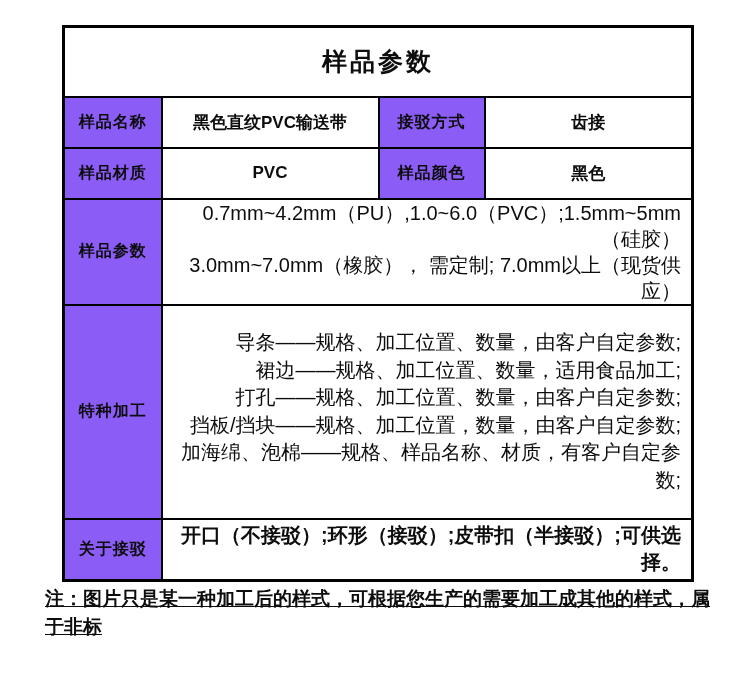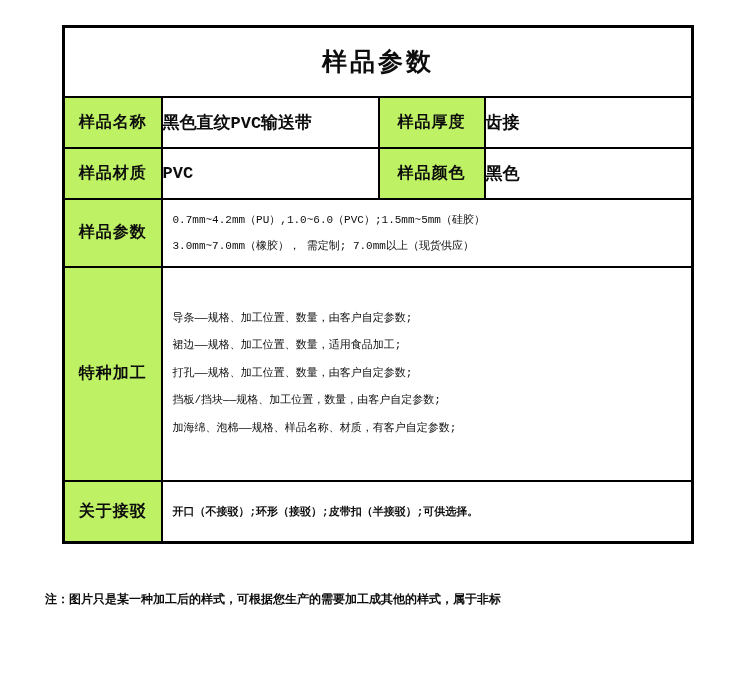--- a/index.html
+++ b/index.html
@@ -13,72 +13,72 @@
   .page { position: relative; width: 750px; height: 679px; background: #ffffff; }
 
   table.spec-table {
     position: absolute;
     left: 62px; top: 25px;
     width: 629px;
     border-collapse: collapse;
     table-layout: fixed;
     border: 3px solid #000000;
     background: #ffffff;
-    font-family: Liberation Mono, monospace;
   }
   .spec-table td {
     border: 2px solid #000000;
     vertical-align: middle;
     overflow: hidden;
   }
   td.title-cell {
     height: 70px;
     text-align: center;
     font-size: 25px;
     font-weight: 700;
     letter-spacing: 3px;
   }
   tr.row-short td { height: 51px; }
   tr.row-thickness td { height: 68px; }
   tr.row-application td { height: 63px; }
   tr.row-special td { height: 214px; }
   tr.row-joint td { height: 62px; }
 
   td.label-cell {
-    background: #bef264;
+    background: #8b5cf6;
     text-align: center;
     font-size: 16px;
     font-weight: 700;
     letter-spacing: 1px;
   }
   td.value-center {
-    text-align: left;
+    text-align: center;
     font-size: 17px;
     font-weight: 700;
   }
   td.value-left {
-    text-align: left;
+    text-align: right;
     padding-left: 10px;
     padding-right: 10px;
-    font-size: 11px;
+    font-size: 20px;
   }
   td.w-regular { font-weight: 400; }
   td.w-bold    { font-weight: 700; }
   .cell-line { line-height: 26px; }
   .special-line { line-height: 27.5px; }
 
   .footer-note {
     position: absolute;
     left: 45px; top: 585px;
     width: 672px;
-    font-size: 12px;
+    font-size: 19px;
     font-weight: 700;
     line-height: 28px;
     text-align: left;
     color: #0d0d0d;
+    text-decoration: underline;
   }
 </style>
 </head>
 <body>
 
 <div class="page">
 
   <table class="spec-table">
     <colgroup>
       <col style="width:98px">
@@ -88,21 +88,21 @@
     </colgroup>
 
     <tbody>
         <tr class="row-title">
       <td colspan="4" class="title-cell">样品参数</td>
     </tr>
 
     <tr class="row-short">
       <td class="label-cell">样品名称</td>
       <td class="value-center">黑色直纹PVC输送带</td>
-      <td class="label-cell">样品厚度</td>
+      <td class="label-cell">接驳方式</td>
       <td class="value-center">齿接</td>
     </tr>
 
     <tr class="row-short">
       <td class="label-cell">样品材质</td>
       <td class="value-center">PVC</td>
       <td class="label-cell">样品颜色</td>
       <td class="value-center">黑色</td>
     </tr>
 

